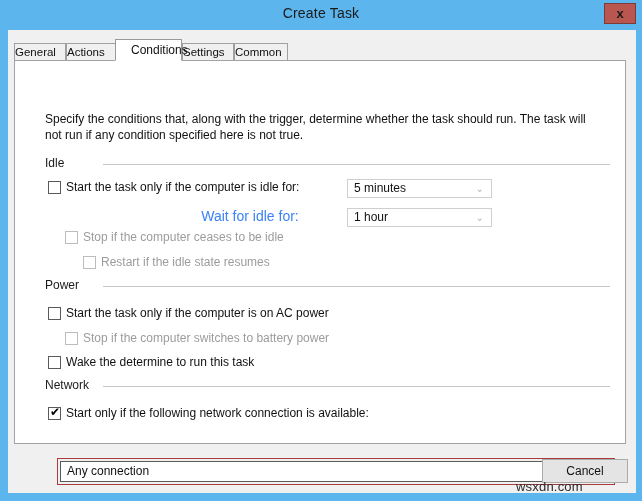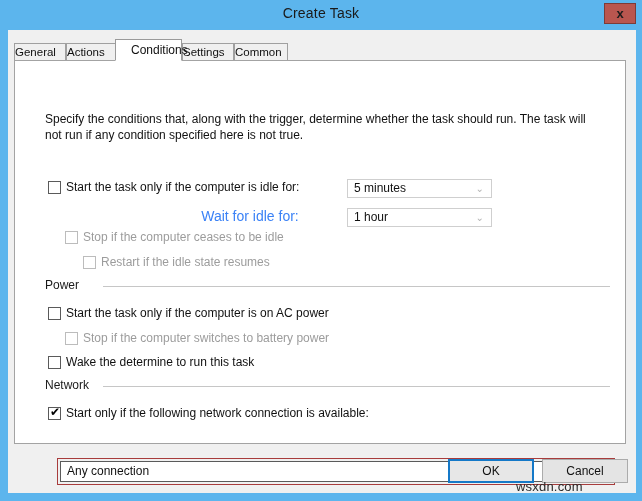--- a/index.html
+++ b/index.html
@@ -301,20 +301,24 @@
       <div class="tab" style="left:52px;  width:50px;">Actions</div>
       <div class="tab selected" style="left:101px; width:67px;">Conditions</div>
       <div class="tab" style="left:168px; width:52px;">Settings</div>
       <div class="tab" style="left:220px; width:54px;">Common</div>
     </div>
 
     <div id="tabpage">
 
       <div id="description">Specify the conditions that, along with the trigger, determine whether the task should run. The task will not run if any condition specified here is not true.</div>
 
+      <div class="group-header" style="left:30px; top:95px; width:565px;">
+        <span class="glabel">Idle</span>
+        <span class="gline" style="left:58px; right:0;"></span>
+      </div>
 
       <div class="cbrow" style="left:33px; top:119px;">
         <span class="cbox"></span>
         <span class="cblabel">Start the task only if the computer is idle for:</span>
       </div>
 
       <div class="combo" style="left:332px; top:118px; width:145px; height:19px; line-height:17px;">
         <span class="ctext" style="line-height:17px;">5 minutes</span>
         <span class="carrow" style="line-height:17px;">⌄</span>
       </div>
@@ -370,20 +374,19 @@
 
       <div class="combo enabled" style="left:45px; top:400px; width:552px; height:21px; line-height:19px;">
         <span class="ctext" style="line-height:19px;">Any connection</span>
         <span class="carrow" style="line-height:19px;">⌄</span>
       </div>
 
       <div id="highlight-box"></div>
 
     </div>
 
-    <div class="dlgbtn default" style="left:440px; top:429px; width:86px;">OK</div>
     <div class="dlgbtn" style="left:534px; top:429px; width:86px;">Cancel</div>
 
   </div>
 
   <div id="watermark">wsxdn.com</div>
 
 </div>
 
 </body></html>

